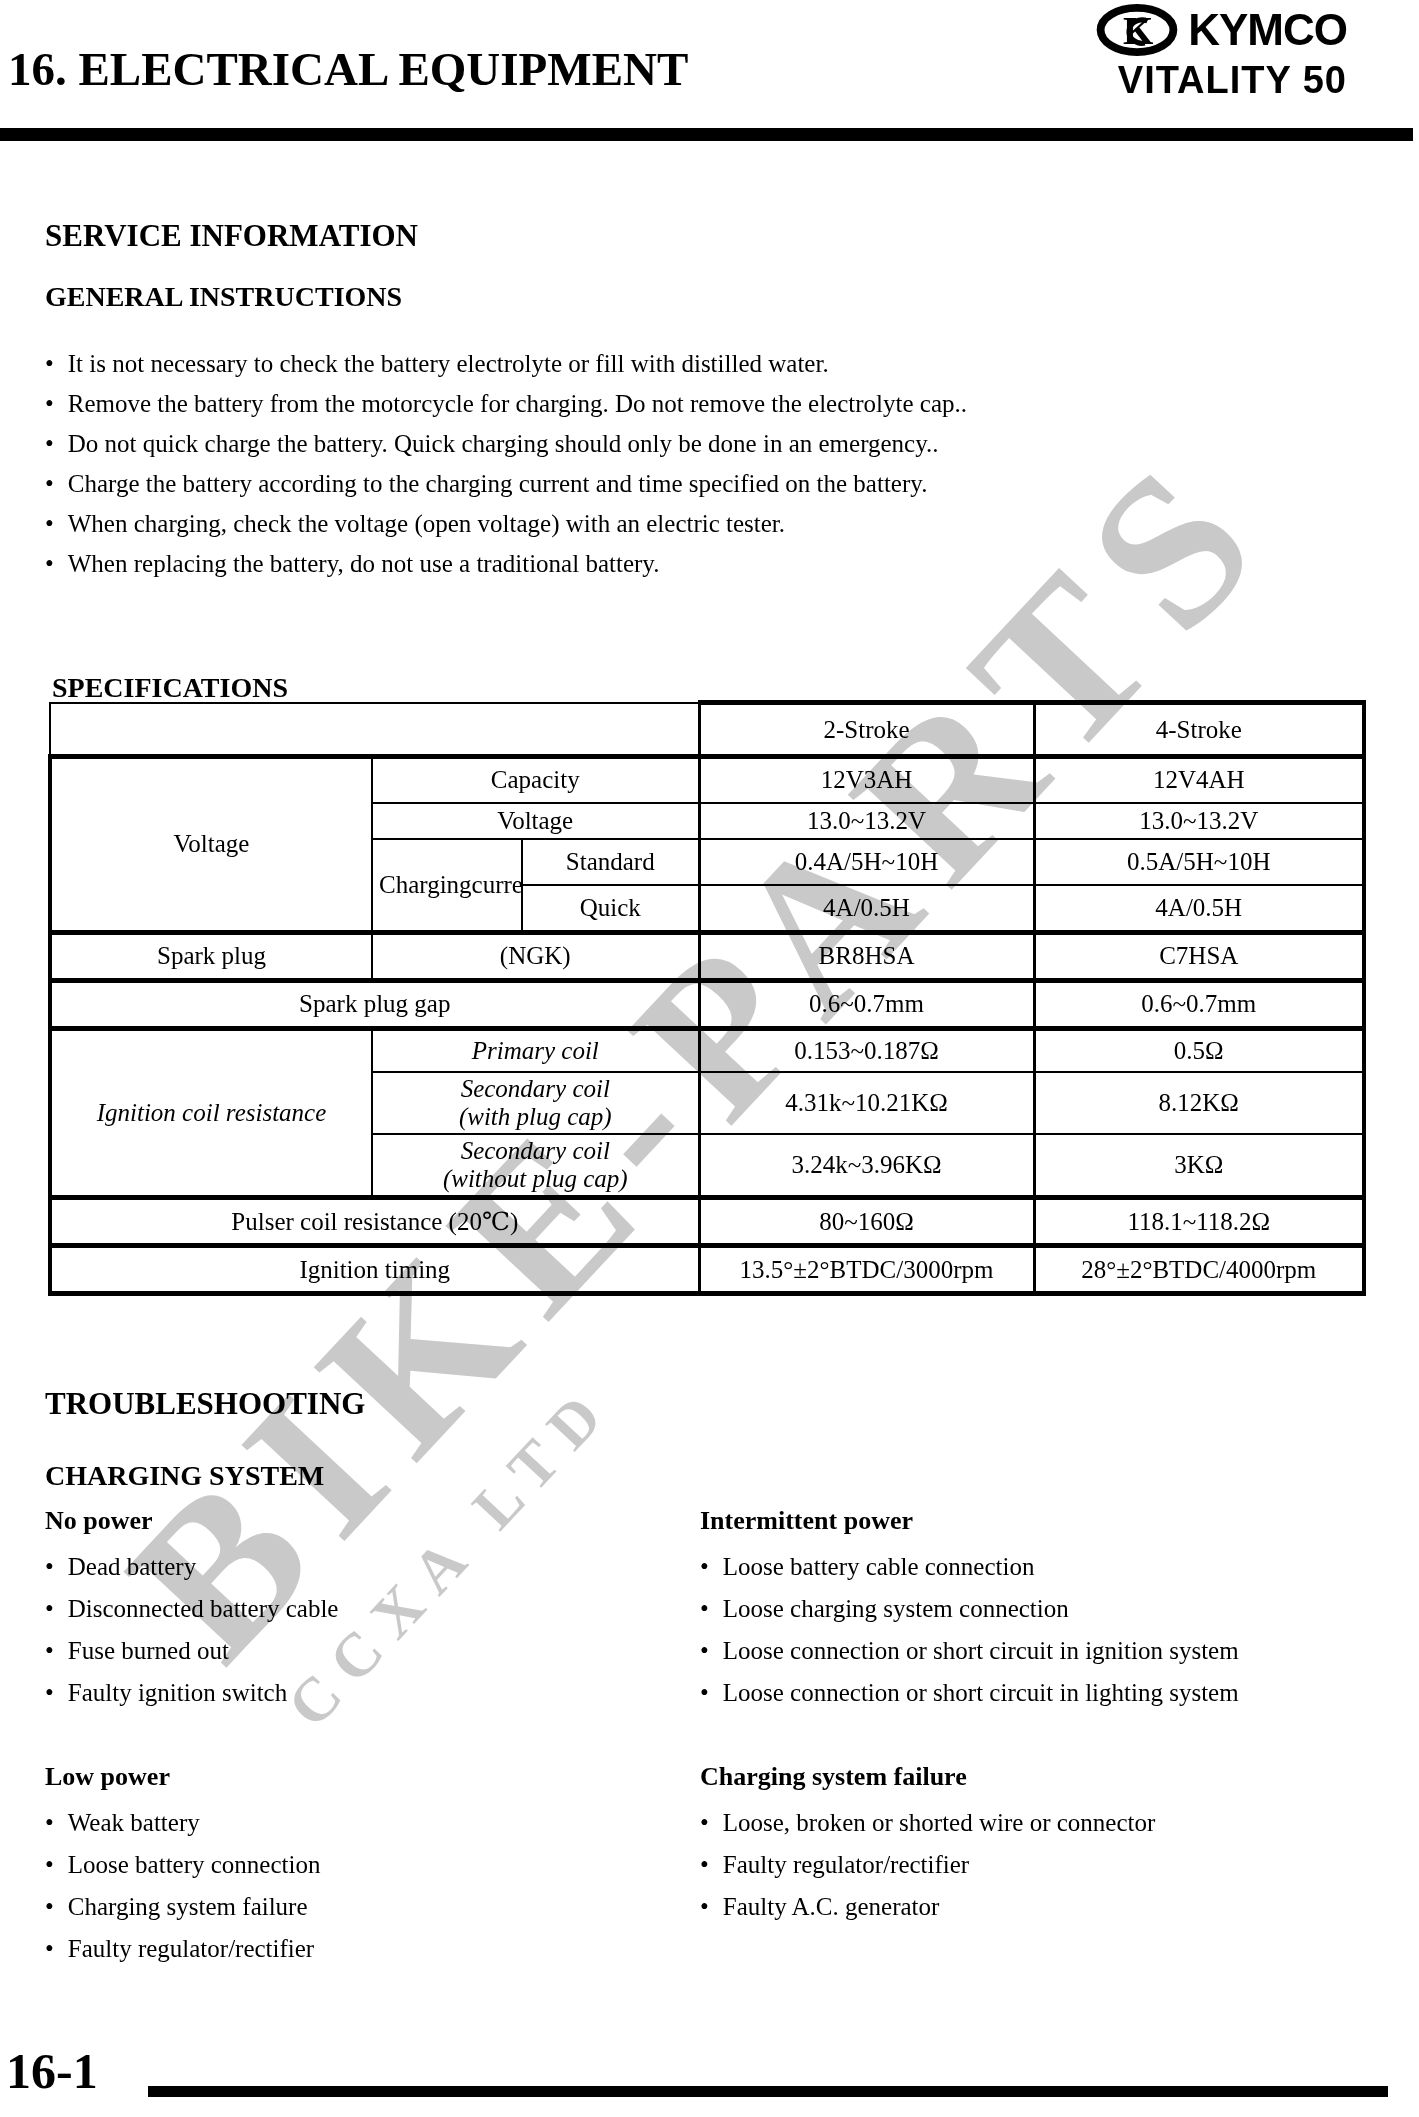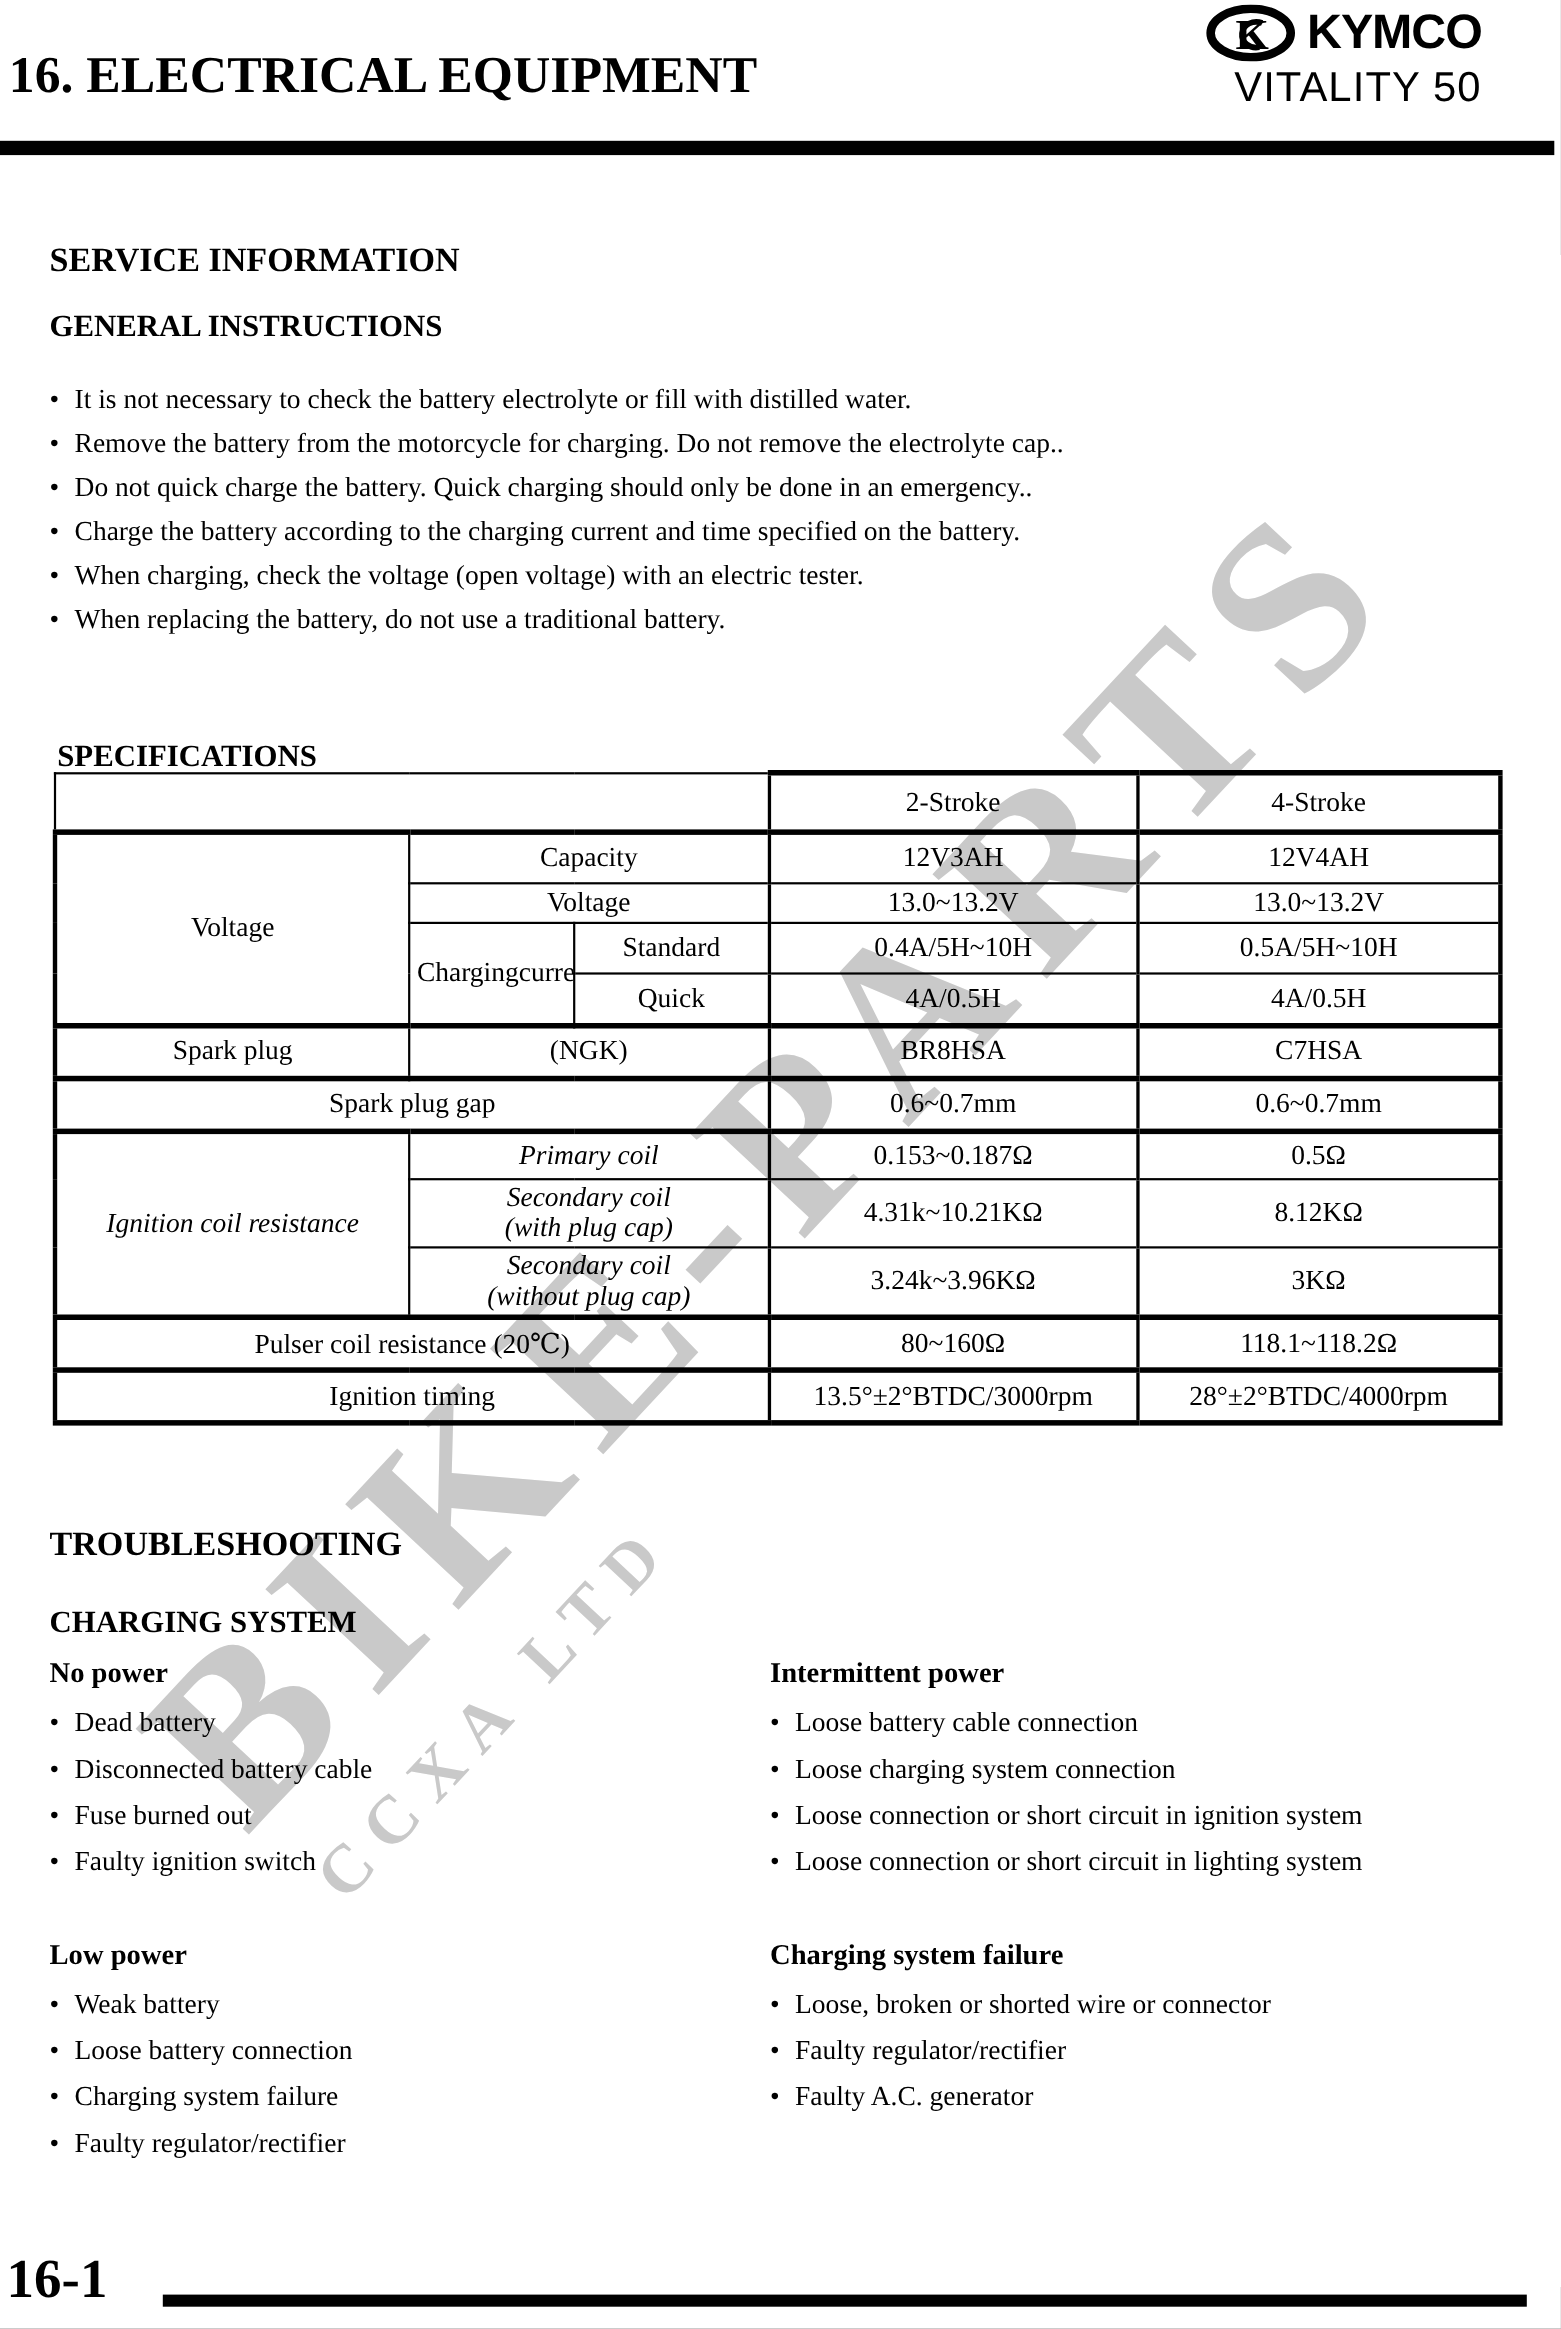--- a/index.html
+++ b/index.html
@@ -22,21 +22,21 @@
   .page-title {
     position:absolute; left:8px; top:42px; font-weight:bold; font-size:47px; white-space:nowrap;
   }
   .brand-block { position:absolute; top:4px; right:72px; display:flex; flex-direction:column; align-items:flex-end; }
   .brand-row { display:flex; align-items:center; gap:8px; }
   .brand-name {
     font-family:"Liberation Sans","DejaVu Sans",sans-serif; font-weight:bold; font-size:44px;
     letter-spacing:-1px; line-height:48px;
   }
   .model-name {
-    font-family:"Liberation Sans","DejaVu Sans",sans-serif; font-weight:normal; font-size:38px;
+    font-family:"Liberation Sans","DejaVu Sans",sans-serif; font-weight:bold; font-size:38px;
     letter-spacing:1px; margin-top:4px; line-height:40px;
   }
   .header-rule { position:absolute; top:128px; left:0; width:1413px; height:13px; background:#000; }
   
   .h-service  { position:absolute; left:45px; top:218px; font-weight:bold; font-size:31px; }
   .h-general  { position:absolute; left:45px; top:281px; font-weight:bold; font-size:28px; }
   .h-specs    { position:absolute; left:52px; top:672px; font-weight:bold; font-size:28px; }
   .h-trouble  { position:absolute; left:45px; top:1386px; font-weight:bold; font-size:31px; }
   .h-charging { position:absolute; left:45px; top:1460px; font-weight:bold; font-size:28px; }
   

